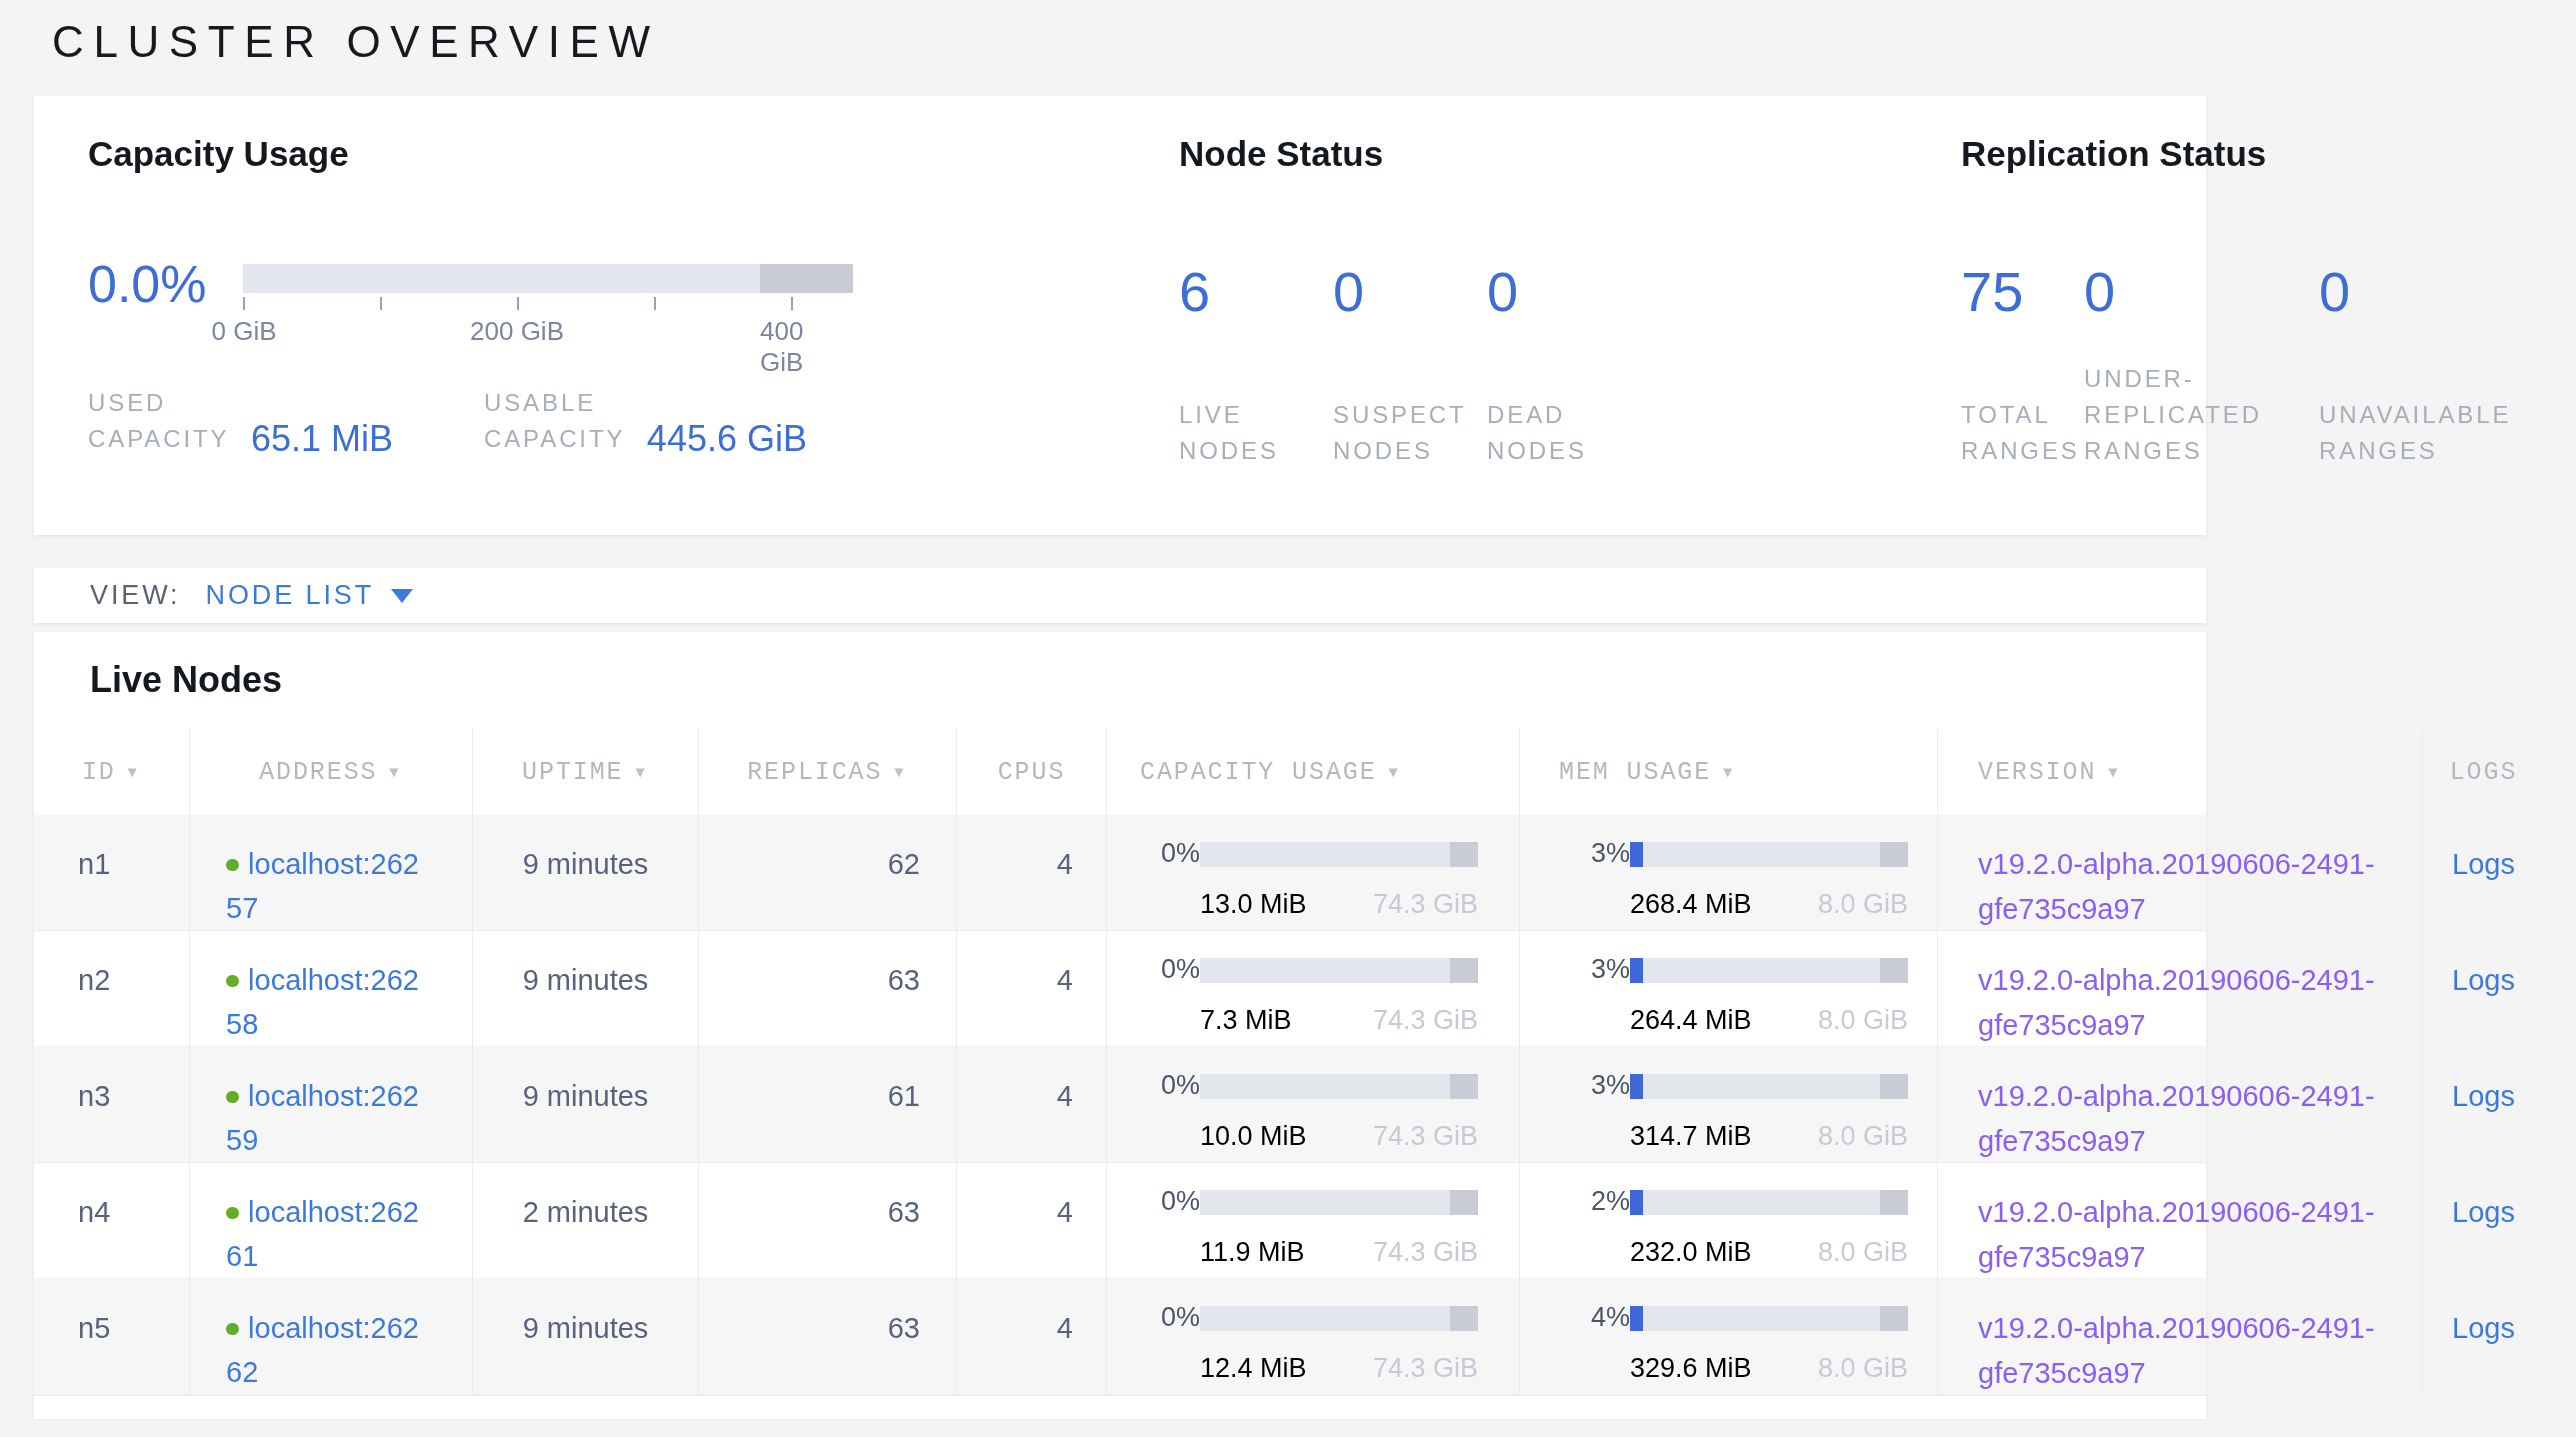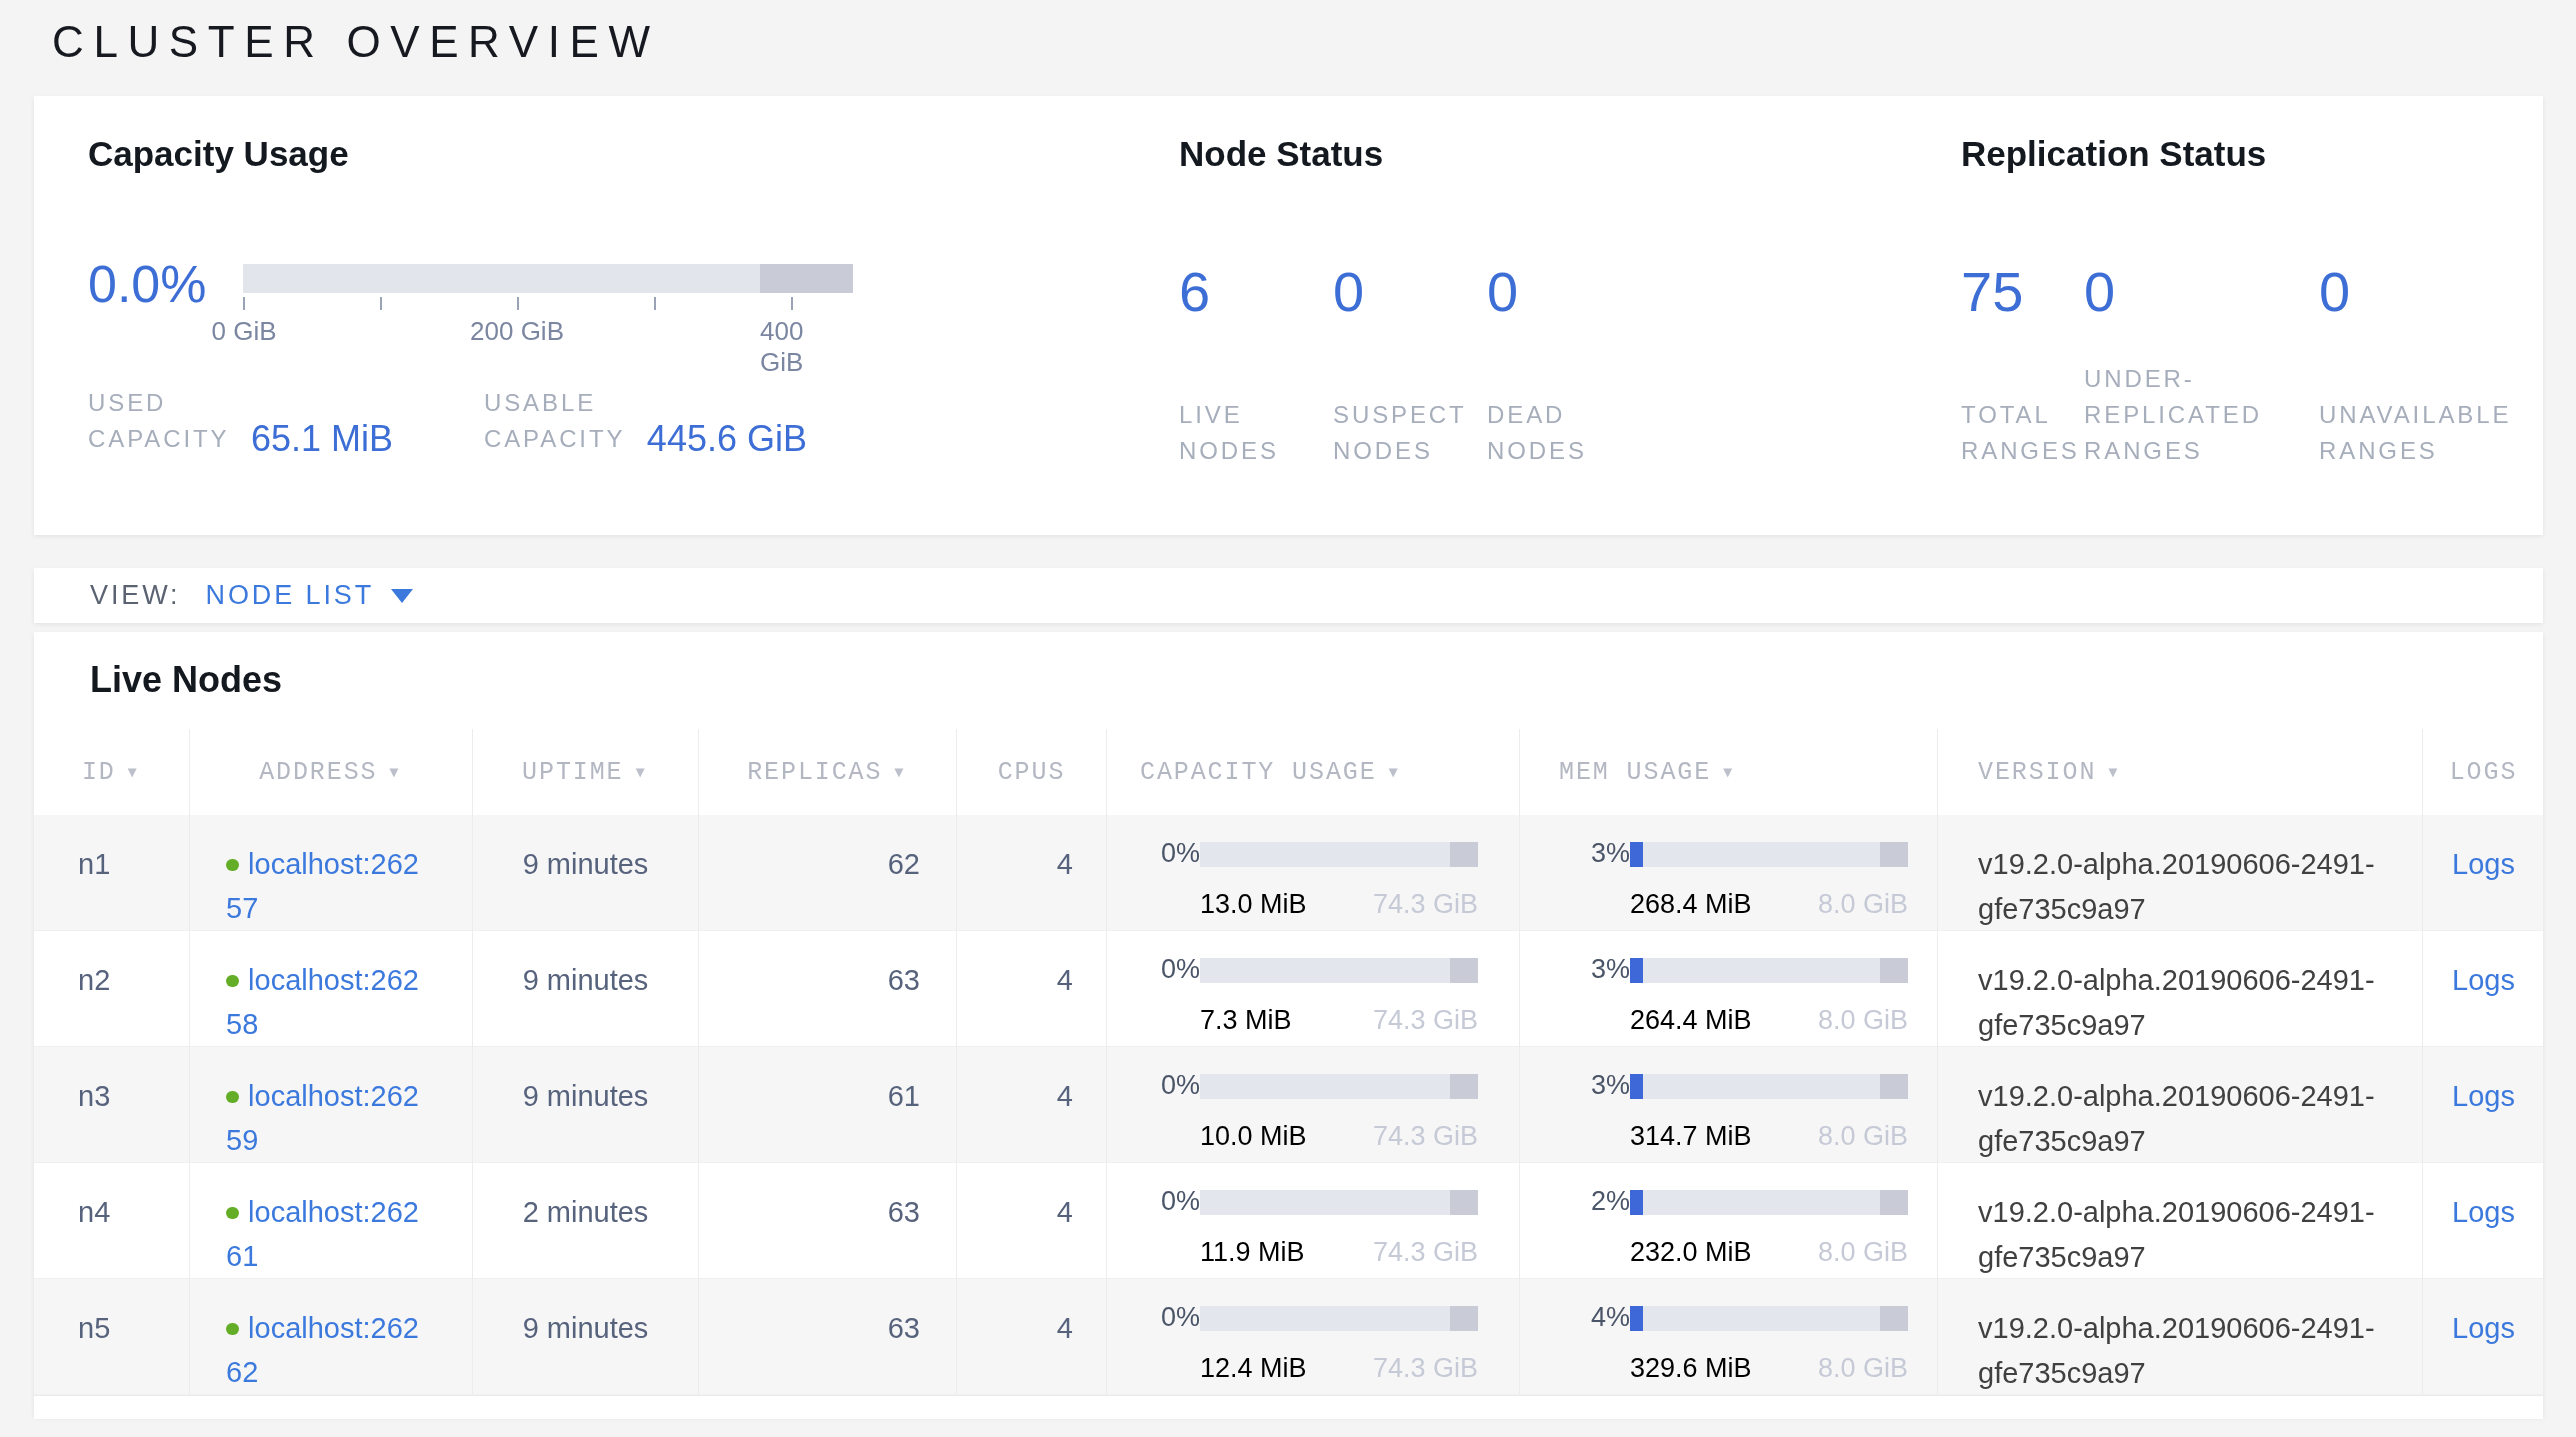--- a/index.html
+++ b/index.html
@@ -1,20 +1,20 @@
 <!DOCTYPE html>
 <html><head>
 <meta charset="utf-8">
 <style>
   * { box-sizing: border-box; margin: 0; padding: 0; }
   html,body { width: 2576px; height: 1438px; background:#f4f4f5; overflow:hidden;
     font-family:"Liberation Sans","DejaVu Sans",sans-serif; }
   .page-title { position:absolute; left:52px; top:17px; font-size:44px; font-weight:normal;
     letter-spacing:9.6px; color:#16191f; }
-  .card { position:absolute; left:34px; width:2509px; background:#fff;
+  .card { position:absolute; left:34px; width:2172px; background:#fff;
     box-shadow:0 1.9px 4.8px rgba(0,0,0,0.08); }
   
   #summary-card { top:96px; height:439px; }
   .sec { position:absolute; top:38px; }
   .sec h3 { font-size:35px; font-weight:bold; color:#14181f; }
   #sec-capacity { left:54px;  width:1038px; }
   #sec-nodes    { left:1145px; width:757px; }
   #sec-repl     { left:1927px; width:594px; }
   .cap-row { display:flex; align-items:flex-start; margin-top:90px; }
   .cap-pct { width:155px; font-size:52px; color:#3d6ed6; line-height:52px; margin-top:-5.7px; }
@@ -72,21 +72,21 @@
   .td-cpus { text-align:right; padding-right:33px; }
   .td-usage { padding-top:25px; }
   .td-usage.cap { padding-left:54px; } .td-usage.mem { padding-left:71px; }
   .usage-top { display:flex; align-items:flex-start; }
   .usage-pct { width:39px; font-size:27px; color:#4b5568; line-height:27px; margin-top:0; }
   .minibar { position:relative; width:278px; height:25px; background:#e4e6ed; margin-top:1.9px; }
   .minibar .endseg { position:absolute; right:0; top:0; height:100%; width:28px; background:#c9ccd7; }
   .usage-bottom { display:flex; justify-content:space-between; width:278px; margin-left:39px; margin-top:15.3px; }
   .usage-used { font-size:27px; color:#000000; }
   .usage-total { font-size:27px; color:#c6cad6; }
-  .td-version { padding-left:40px; padding-right:38px; font-size:29px; line-height:45px; color:#404040;
+  .td-version { padding-left:40px; padding-right:38px; font-size:29px; line-height:45px; color:#8b5cf6;
     overflow-wrap:break-word; }
   .td-logs { text-align:center; }
   .logs-link { color:#3c79dd; text-decoration:none; cursor:pointer; }
   .partial-row { height:24px; background:#fff; border-top:1px solid #ececee; }
 </style>
 </head>
 <body>
 
 <h1 class="page-title">CLUSTER OVERVIEW</h1>
 

